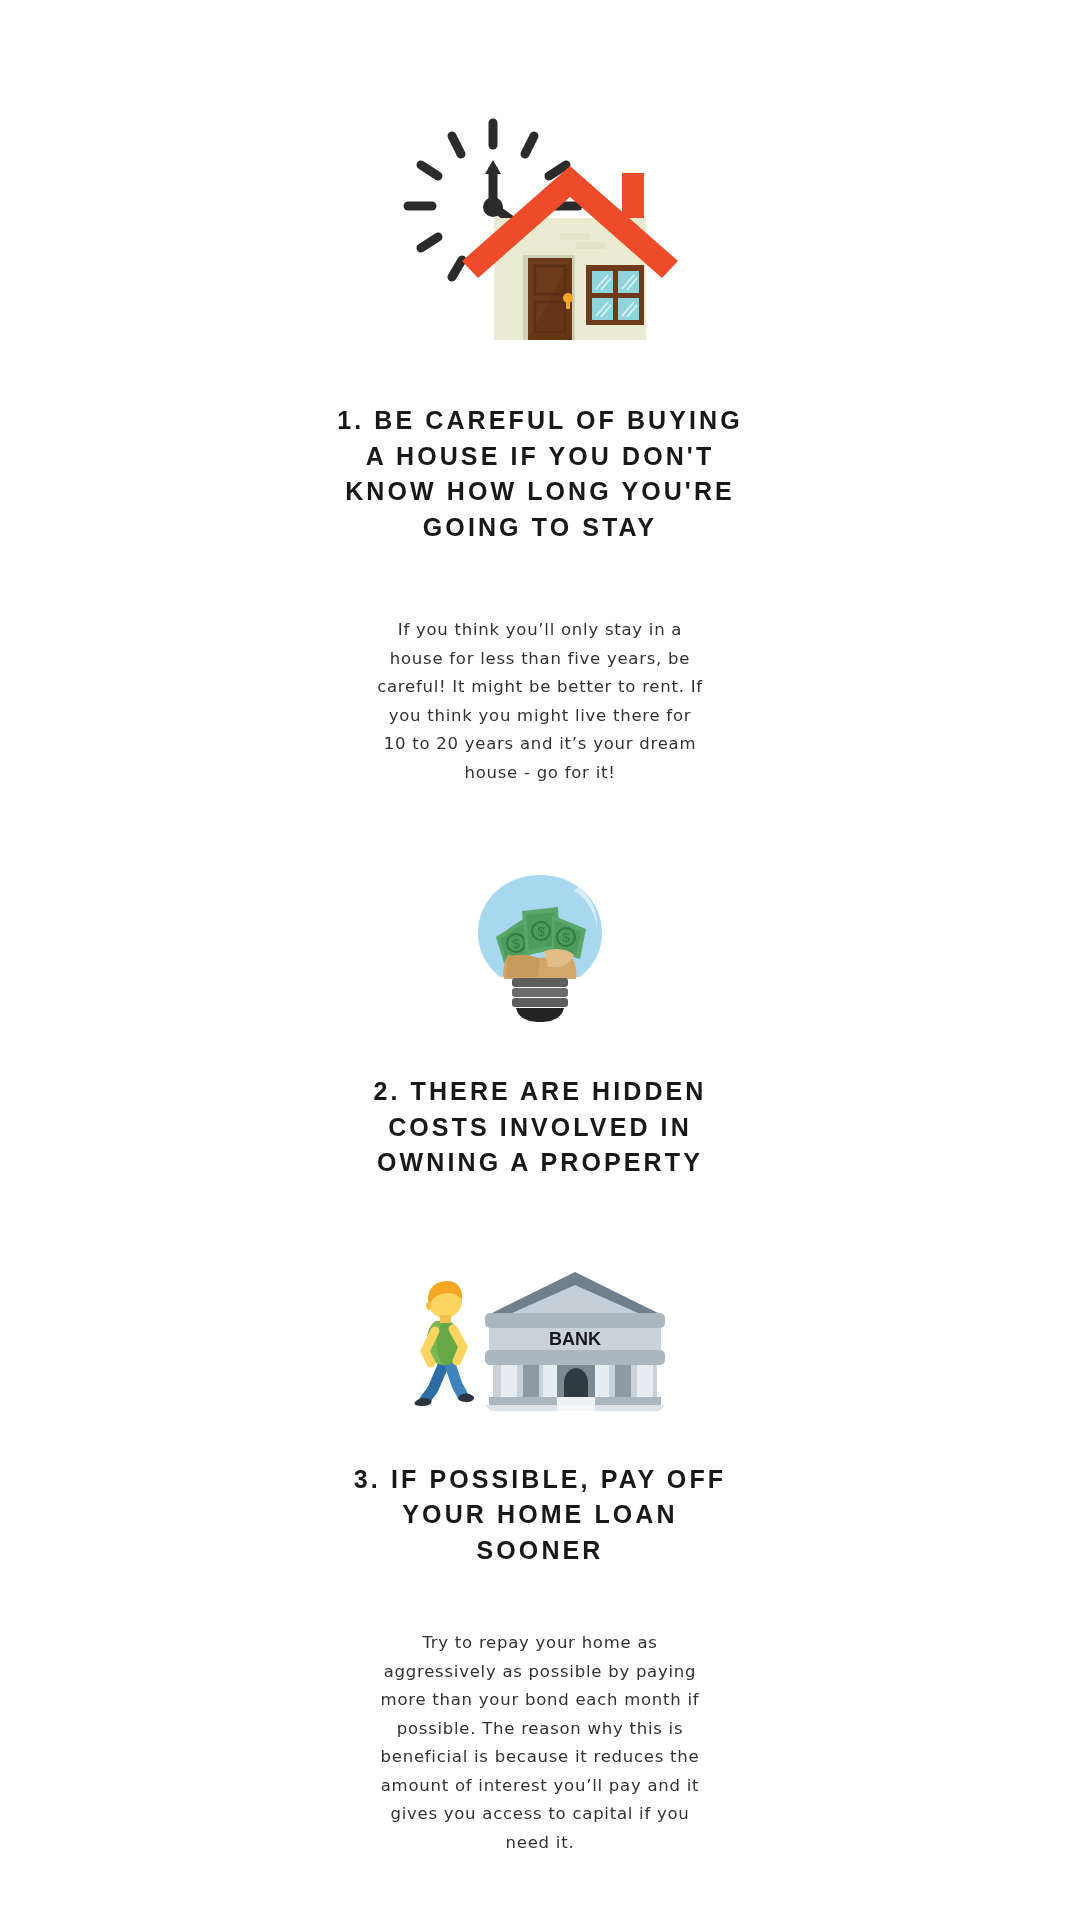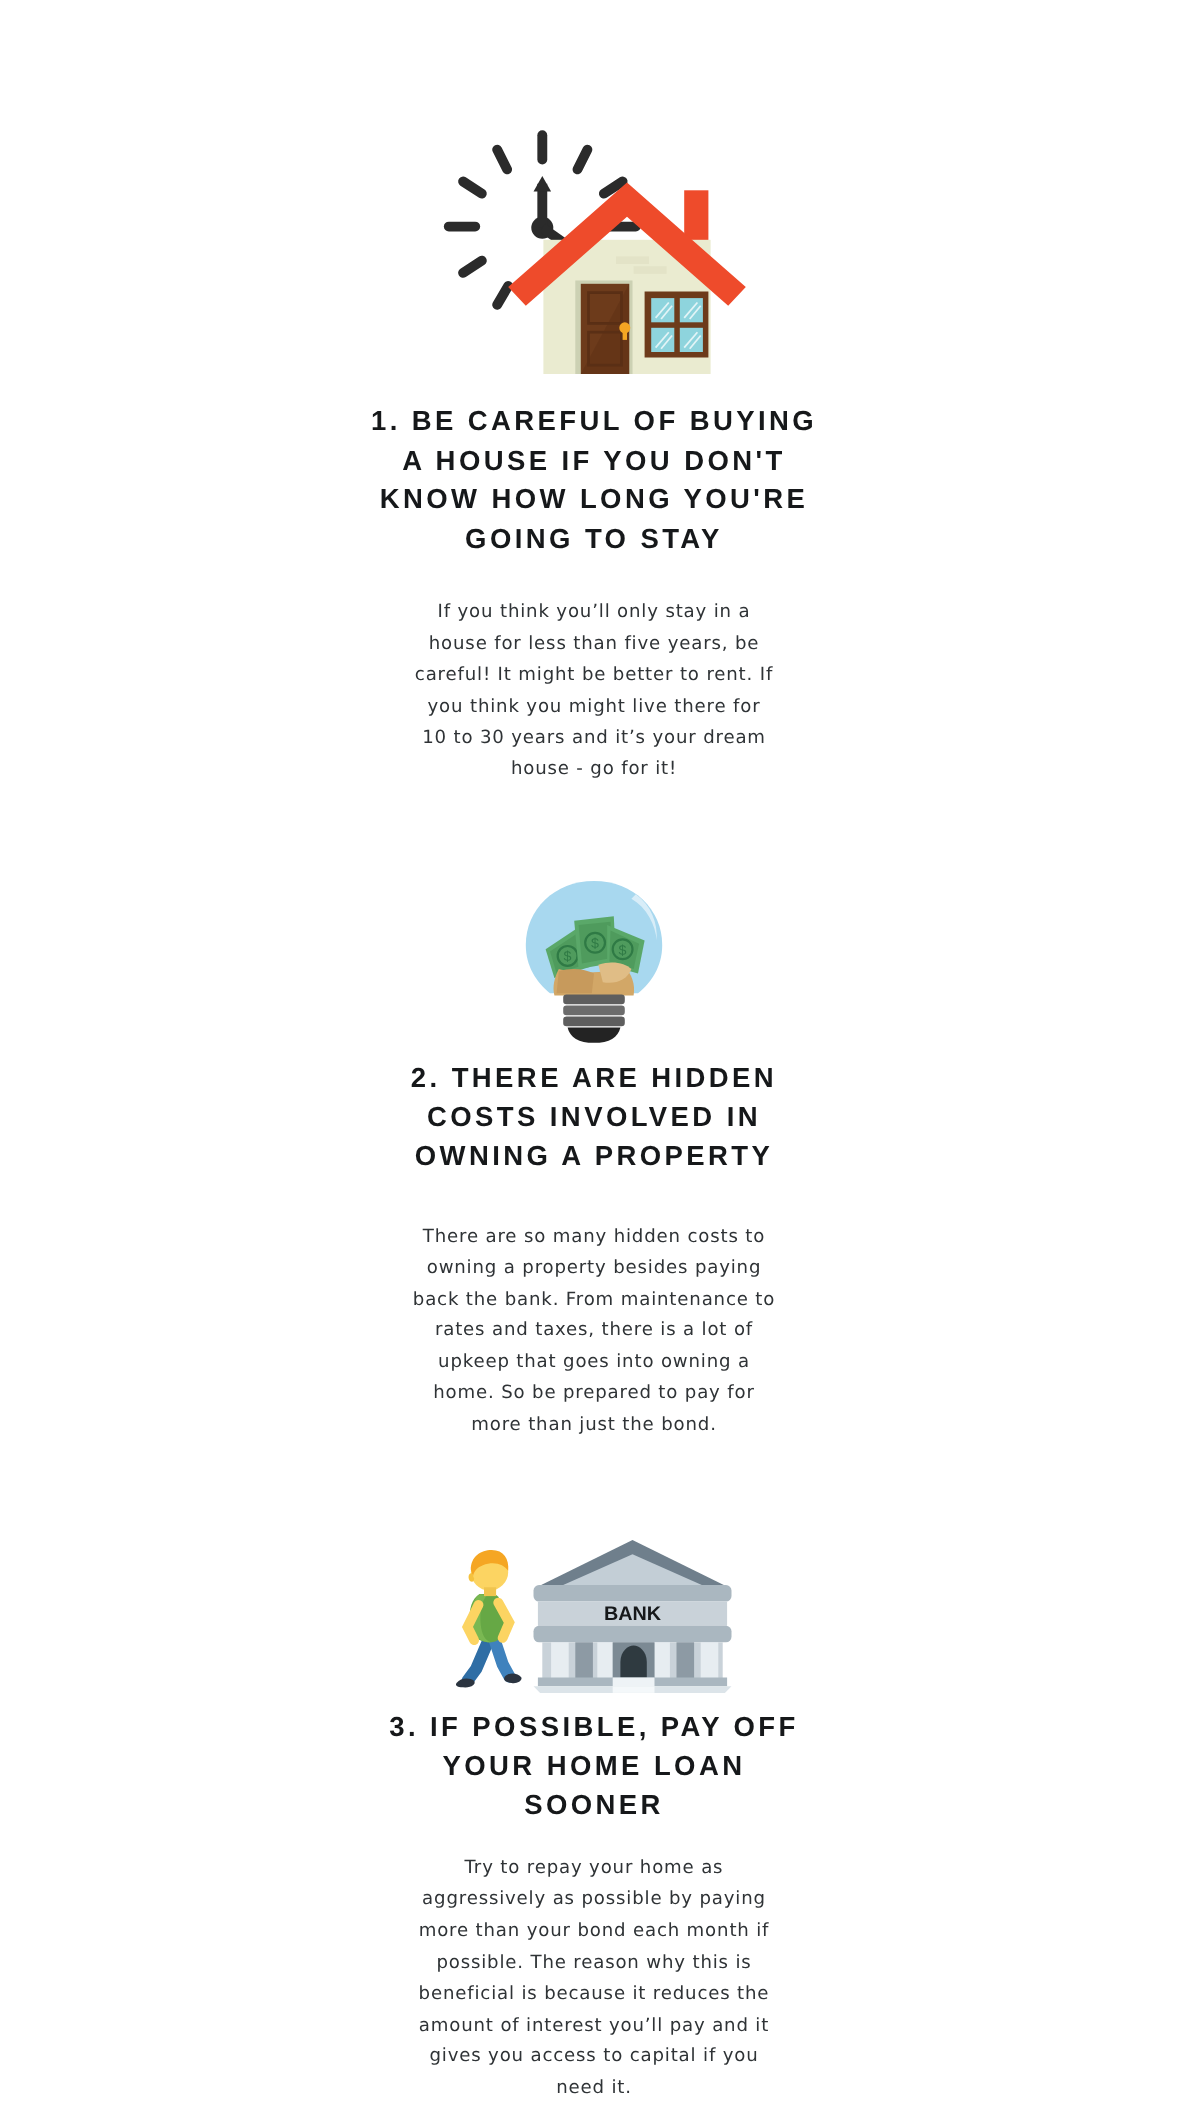--- a/index.html
+++ b/index.html
@@ -17,20 +17,21 @@
     background: #ffffff;
     position: relative;
     overflow: hidden;
   }
 
   .section {
     width: 1080px;
     display: flex;
     flex-direction: column;
     align-items: center;
+    gap: 37px;
   }
 
   .illustration {
     position: relative;
     display: block;
   }
 
   .tip-heading {
     font-family: "Liberation Sans", sans-serif;
     font-weight: bold;
@@ -142,21 +143,21 @@
           <line x1="237" y1="172" x2="247" y2="160"></line>
           <line x1="206" y1="198" x2="218" y2="184"></line>
           <line x1="211" y1="199" x2="221" y2="187"></line>
           <line x1="232" y1="198" x2="244" y2="184"></line>
           <line x1="237" y1="199" x2="247" y2="187"></line>
         </g>
       </svg>
     </div>
 
     <h2 class="tip-heading">1. BE CAREFUL OF BUYING A HOUSE IF YOU DON'T KNOW HOW LONG YOU'RE GOING TO STAY</h2>
-    <p class="tip-body">If you think you’ll only stay in a house for less than five years, be careful! It might be better to rent. If you think you might live there for 10 to 30 years and it’s your dream house - go for it!</p>
+    <p class="tip-body">If you think you’ll only stay in a house for less than five years, be careful! It might be better to rent. If you think you might live there for 10 to 20 years and it’s your dream house - go for it!</p>
   </div>
 
   <div class="section" id="section-2">
 
     <div class="illustration bulb-wrap">
       <svg width="160" height="152" viewBox="0 0 160 152" xmlns="http://www.w3.org/2000/svg">
 
         <path d="M80 4 C44 4 18 30 18 62 C18 82 28 96 40 106 L120 106 C132 96 142 82 142 62 C142 30 116 4 80 4 Z" fill="#a8d8ef"></path>
         <path d="M118 16 C132 26 138 42 137 58 C136 44 128 28 114 20 Z" fill="#ffffff" opacity="0.55"></path>
 
@@ -184,21 +185,20 @@
         <g>
           <rect x="52" y="107" width="56" height="9" rx="3" fill="#5e5e5e"></rect>
           <rect x="52" y="117" width="56" height="9" rx="3" fill="#6c6c6c"></rect>
           <rect x="52" y="127" width="56" height="9" rx="3" fill="#5e5e5e"></rect>
           <path d="M56 137 L104 137 C102 146 94 151 80 151 C66 151 58 146 56 137 Z" fill="#232323"></path>
         </g>
       </svg>
     </div>
 
     <h2 class="tip-heading">2. THERE ARE HIDDEN COSTS INVOLVED IN OWNING A PROPERTY</h2>
-    <p class="tip-body">There are so many hidden costs to owning a property besides paying back the bank. From maintenance to rates and taxes, there is a lot of upkeep that goes into owning a home. So be prepared to pay for more than just the bond.</p>
   </div>
 
   <div class="section" id="section-3">
 
     <div class="illustration bank-wrap">
       <svg width="270" height="142" viewBox="0 0 270 142" xmlns="http://www.w3.org/2000/svg">
 
         <g>
 
           <path d="M40 92 L28 120 L20 131" stroke="#2f6ea5" stroke-width="11" fill="none" stroke-linecap="round"></path>

